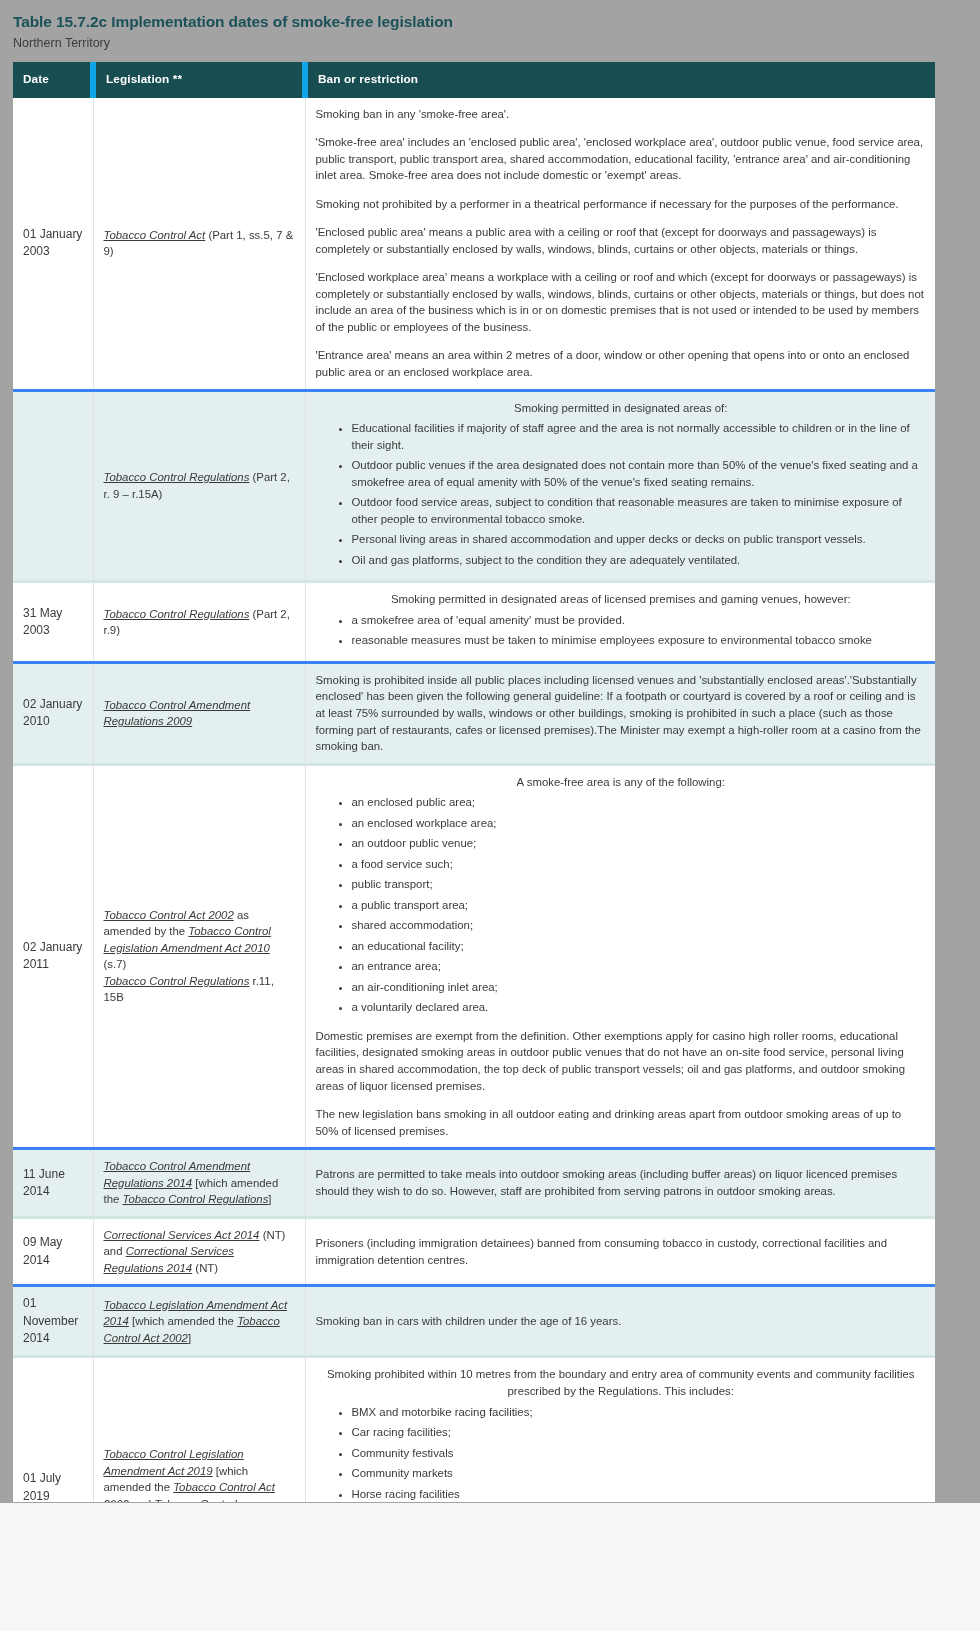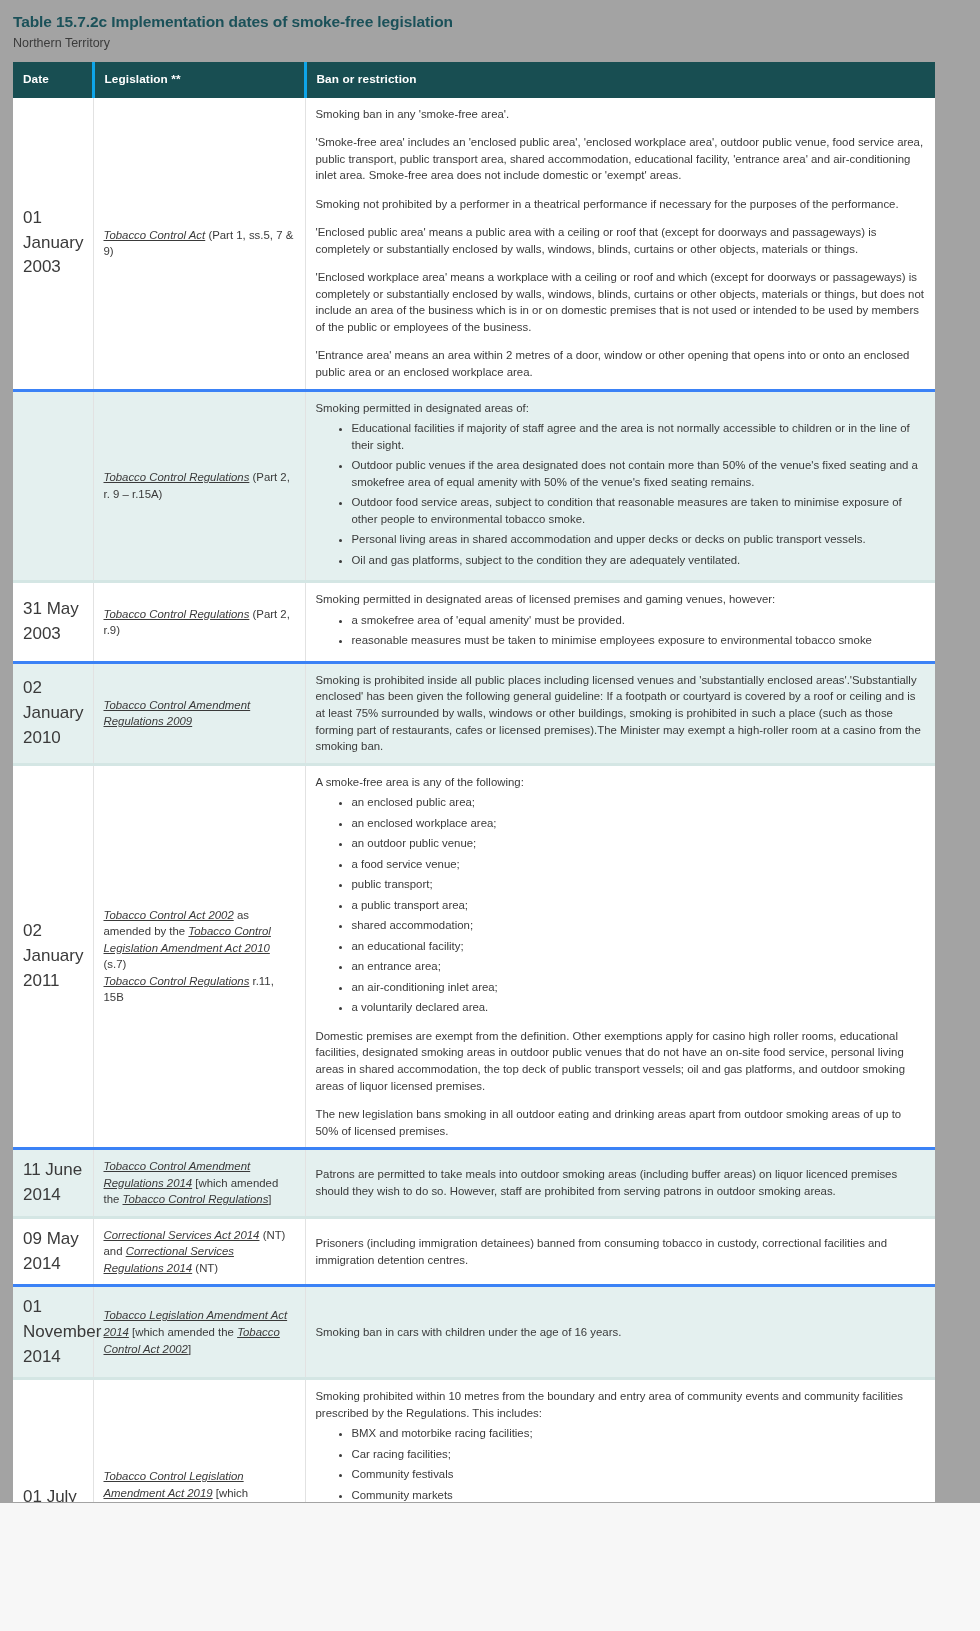--- a/index.html
+++ b/index.html
@@ -52,56 +52,56 @@
   table.leg-table col.col-ban     { width: 630px; }
 
   thead th {
     background: #184e52;
     color: #ffffff;
     font-size: 11.8px;
     font-weight: bold;
     text-align: left;
     vertical-align: middle;
     padding: 9px 9px 9px 10px;
-    border-right: 3px solid #0ea5e9;
+    border-right: 6px solid #0ea5e9;
     height: 18px;
     letter-spacing: 0.1px;
   }
   thead th:last-child { border-right: none; }
 
   tbody td {
     vertical-align: middle;
     padding: 8px 9px 8px 10px;
     border-right: 1px solid #e2e2e2;
     border-bottom: 3px solid #3b82f6;
     color: #3a3a3a;
   }
   tbody td:last-child { border-right: none; }
 
   tbody tr.alt td { background: #e4f0ef; border-bottom-color: #d4e6e4; }
   tbody tr.plain td { background: #ffffff; }
 
   td.date-cell {
-    font-size: 17px;
+    font-size: 12px;
     white-space: normal;
     color: #3a3a3a;
   }
   td.leg-cell {
     font-size: 11.4px;
     color: #3a3a3a;
   }
   td.ban-cell {
     font-size: 11.4px;
     color: #3a3a3a;
   }
   .ban-cell p {
     margin: 0 0 12px 0;
   }
   .ban-cell p:last-child { margin-bottom: 0; }
-  .ban-cell p.tight { margin-bottom: 0; }
+  .ban-cell p.tight { margin-bottom: 0; text-align: center; }
   .ban-cell ul {
     margin: 0 0 0 0;
     padding-left: 32px;
     list-style-type: disc;
   }
   .ban-cell ul li {
     margin: 4px;
     padding: 0;
   }
   .leg-cell i, .ban-cell i { font-style: italic; text-decoration: underline; }
@@ -192,21 +192,21 @@
             </tr>
             <tr class="plain">
               <td class="date-cell">02 January 2011</td>
               <td class="leg-cell"><i>Tobacco Control Act 2002</i> as amended by the <i>Tobacco Control Legislation Amendment Act 2010</i> (s.7)<br><i>Tobacco Control Regulations</i> r.11, 15B</td>
               <td class="ban-cell">
                 <p class="tight">A smoke-free area is any of the following:</p>
                 <ul>
                   <li>an enclosed public area;</li>
                   <li>an enclosed workplace area;</li>
                   <li>an outdoor public venue;</li>
-                  <li>a food service venue;</li>
+                  <li>a food service such;</li>
                   <li>public transport;</li>
                   <li>a public transport area;</li>
                   <li>shared accommodation;</li>
                   <li>an educational facility;</li>
                   <li>an entrance area;</li>
                   <li>an air-conditioning inlet area;</li>
                   <li>a voluntarily declared area.</li>
                 </ul>
                 <p style="margin-top:12px">Domestic premises are exempt from the definition. Other exemptions apply for casino high roller rooms, educational facilities, designated smoking areas in outdoor public venues that do not have an on-site food service, personal living areas in shared accommodation, the top deck of public transport vessels; oil and gas platforms, and outdoor smoking areas of liquor licensed premises.</p>
                 <p>The new legislation bans smoking in all outdoor eating and drinking areas apart from outdoor smoking areas of up to 50% of licensed premises.</p>

